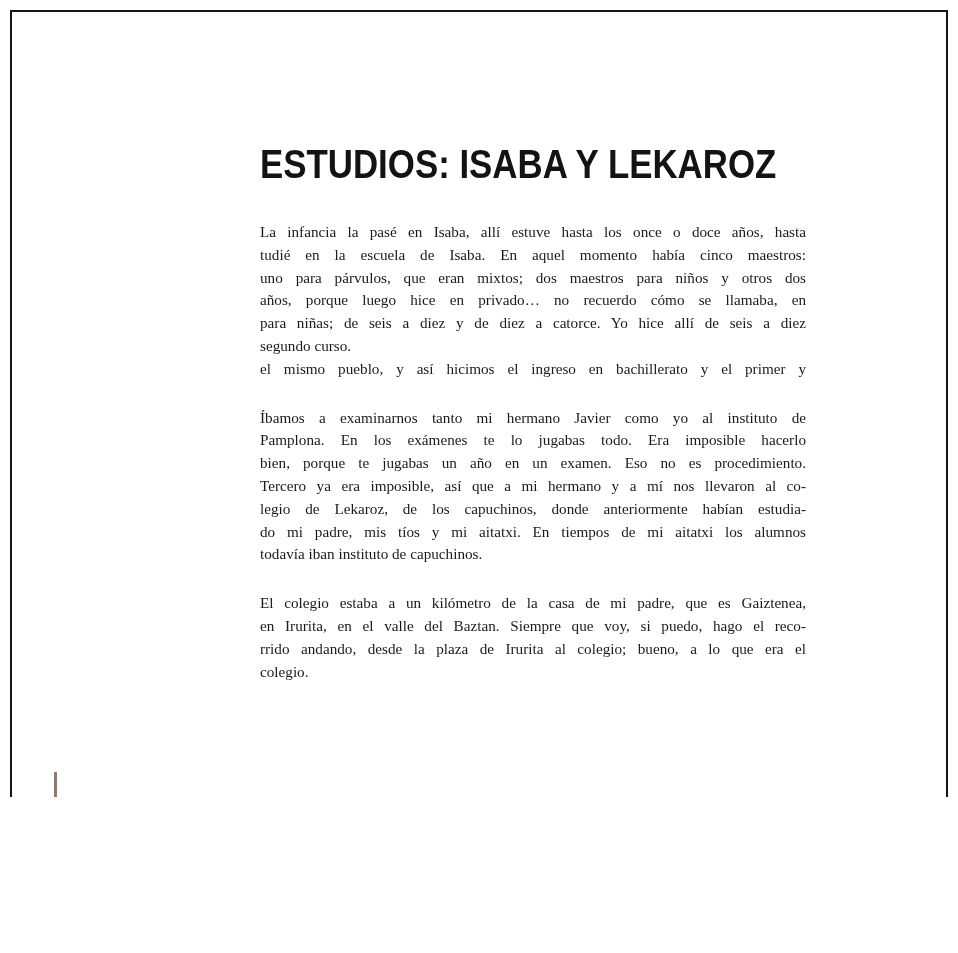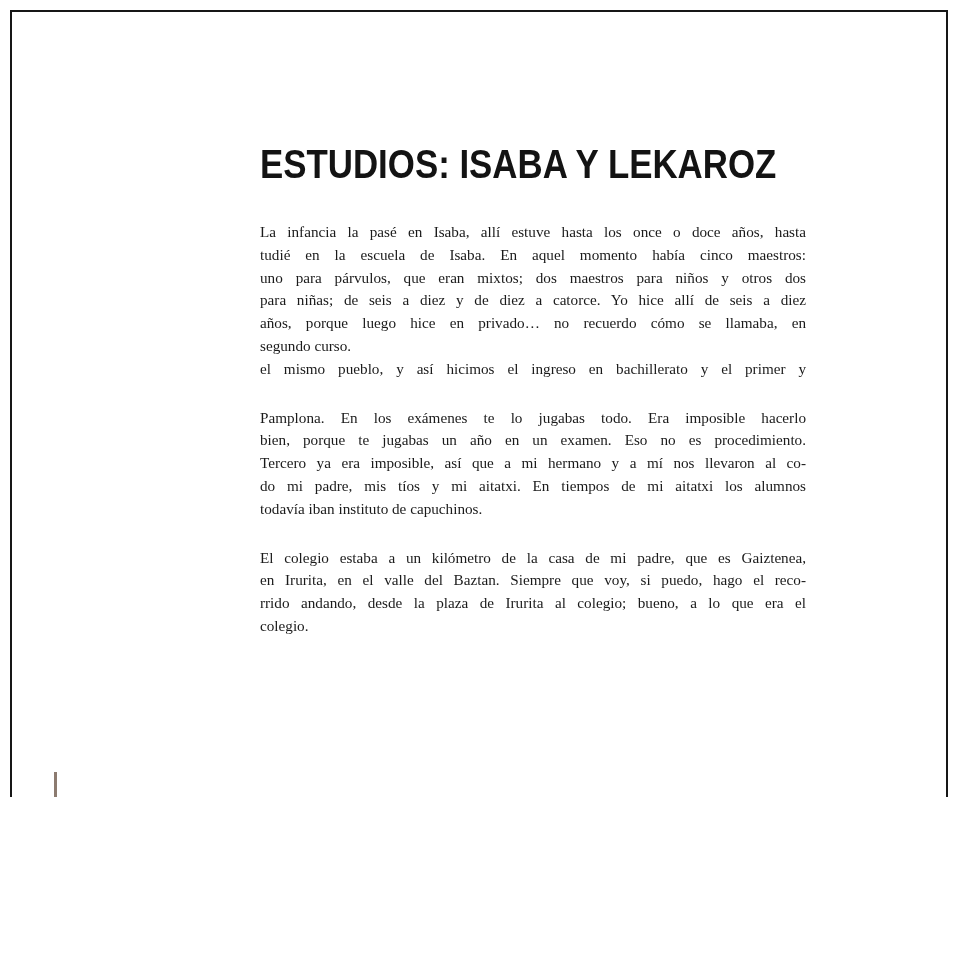--- a/index.html
+++ b/index.html
@@ -86,30 +86,32 @@
   <div class="frame"></div>
 
   <h1 class="title">ESTUDIOS: ISABA Y LEKAROZ</h1>
 
   <div class="body-text">
 
     <div class="para">
       <div class="pline">La infancia la pasé en Isaba, allí estuve hasta los once o doce años, hasta</div>
       <div class="pline">tudié en la escuela de Isaba. En aquel momento había cinco maestros:</div>
       <div class="pline">uno para párvulos, que eran mixtos; dos maestros para niños y otros dos</div>
+      <div class="pline">años, porque luego hice en privado… no recuerdo cómo se llamaba, en</div>
       <div class="pline">para niñas; de seis a diez y de diez a catorce. Yo hice allí de seis a diez</div>
-      <div class="pline">años, porque luego hice en privado… no recuerdo cómo se llamaba, en</div>
       <div class="pline last">segundo curso.</div>
       <div class="pline">el mismo pueblo, y así hicimos el ingreso en bachillerato y el primer y</div>
     </div>
 
     <div class="para">
+      <div class="pline">Íbamos a examinarnos tanto mi hermano Javier como yo al instituto de</div>
       <div class="pline">Pamplona. En los exámenes te lo jugabas todo. Era imposible hacerlo</div>
       <div class="pline">bien, porque te jugabas un año en un examen. Eso no es procedimiento.</div>
       <div class="pline">Tercero ya era imposible, así que a mi hermano y a mí nos llevaron al co-</div>
+      <div class="pline">legio de Lekaroz, de los capuchinos, donde anteriormente habían estudia-</div>
       <div class="pline">do mi padre, mis tíos y mi aitatxi. En tiempos de mi aitatxi los alumnos</div>
       <div class="pline last">todavía iban instituto de capuchinos.</div>
     </div>
 
     <div class="para">
       <div class="pline">El colegio estaba a un kilómetro de la casa de mi padre, que es Gaiztenea,</div>
       <div class="pline">en Irurita, en el valle del Baztan. Siempre que voy, si puedo, hago el reco-</div>
       <div class="pline">rrido andando, desde la plaza de Irurita al colegio; bueno, a lo que era el</div>
       <div class="pline last">colegio.</div>
     </div>

